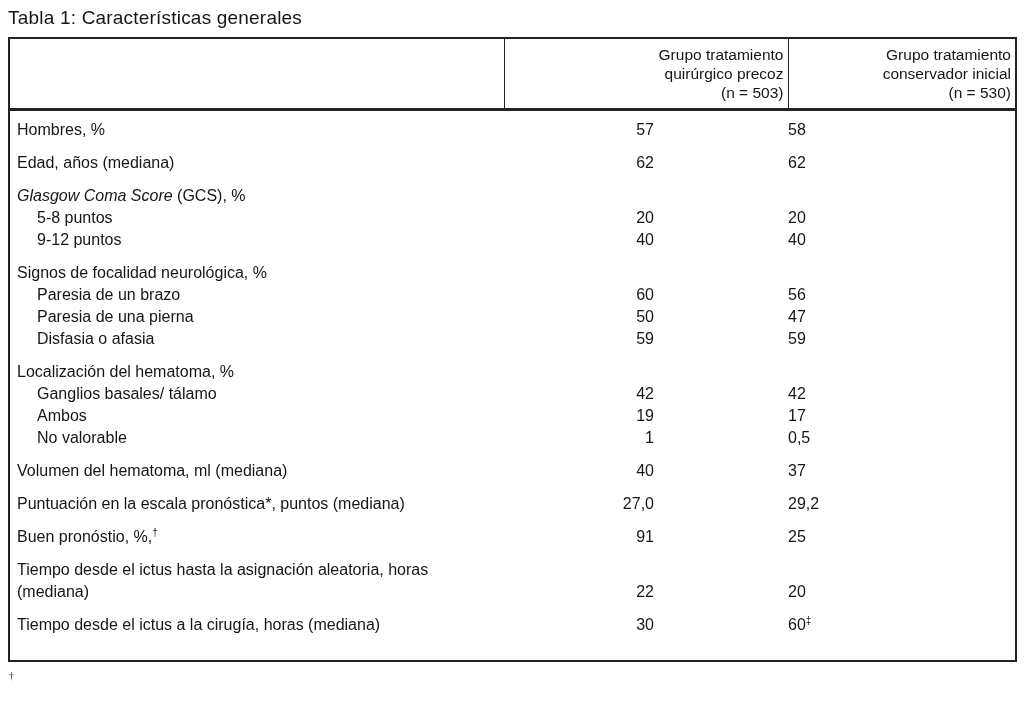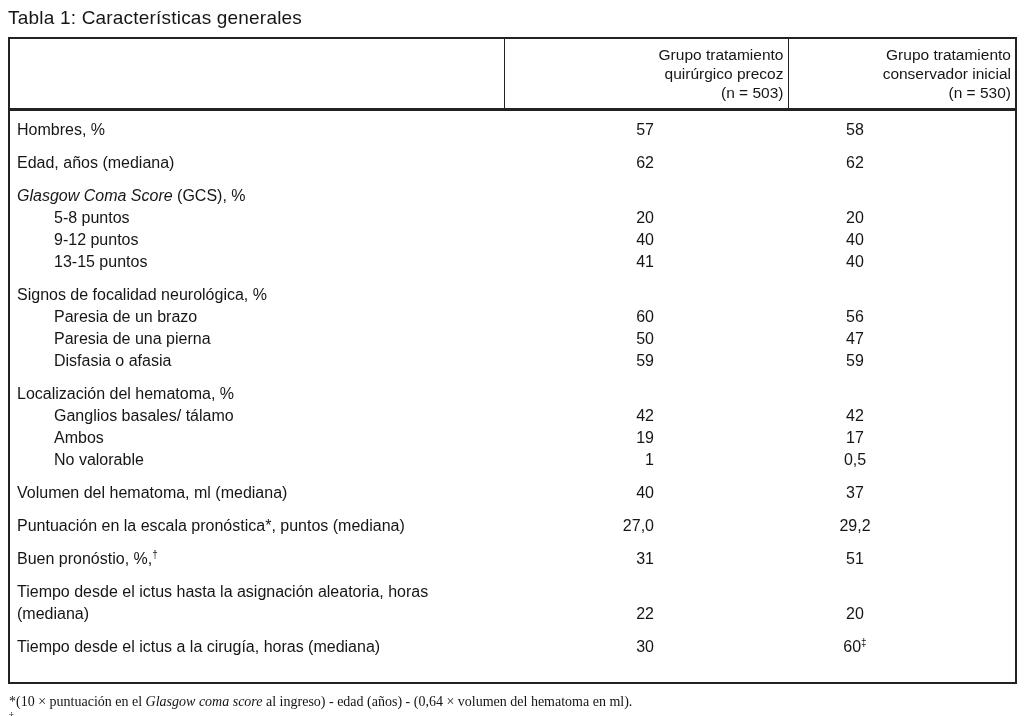--- a/index.html
+++ b/index.html
@@ -48,26 +48,26 @@
   thead td.hcell { border-left: 1.5px solid #222222; }
 
   tbody td {
     font-size: 16px;
     line-height: 22px;
     padding: 0;
     vertical-align: bottom;
     color: #161616;
   }
   tbody td.label { padding-left: 7px; }
-  tbody tr.sub td.label { padding-left: 44px; }
+  tbody tr.sub td.label { padding-left: 27px; }
   tbody tr.main td, tbody tr.group td { padding-top: 11px; }
   tbody tr.first td { padding-top: 8px; margin-left: 22px; }
   tbody tr.last td { padding-bottom: 24px; }
   tbody td.v1 { text-align: right; padding-right: 134px; }
-  tbody td.v2 { text-align: center; padding-right: 93px; }
+  tbody td.v2 { text-align: left; padding-right: 93px; }
 
   sup.sp {
     font-size: 10px;
     line-height: 0;
     vertical-align: baseline;
     position: relative;
     top: -6px;
   }
   i { font-style: italic; text-align: right; }
 
@@ -129,25 +129,20 @@
         <tr class="sub">
           <td class="label"><span>5-8 puntos</span></td>
           <td class="v1"><span>20</span></td>
           <td class="v2"><span>20</span></td>
         </tr>
         <tr class="sub">
           <td class="label"><span>9-12 puntos</span></td>
           <td class="v1"><span>40</span></td>
           <td class="v2"><span>40</span></td>
         </tr>
-        <tr class="sub">
-          <td class="label"><span>13-15 puntos</span></td>
-          <td class="v1"><span>41</span></td>
-          <td class="v2"><span>40</span></td>
-        </tr>
         <tr class="group">
           <td class="label"><span>Signos de focalidad neurológica, %</span></td>
           <td class="v1"></td>
           <td class="v2"></td>
         </tr>
         <tr class="sub">
           <td class="label"><span>Paresia de un brazo</span></td>
           <td class="v1"><span>60</span></td>
           <td class="v2"><span>56</span></td>
         </tr>
@@ -186,34 +181,33 @@
           <td class="v1"><span>40</span></td>
           <td class="v2"><span>37</span></td>
         </tr>
         <tr class="main">
           <td class="label"><span>Puntuación en la escala pronóstica*, puntos (mediana)</span></td>
           <td class="v1"><span>27,0</span></td>
           <td class="v2"><span>29,2</span></td>
         </tr>
         <tr class="main">
           <td class="label"><span>Buen pronóstio, %,</span><sup class="sp">†</sup></td>
-          <td class="v1"><span>31</span></td>
-          <td class="v2"><span>51</span></td>
+          <td class="v1"><span>91</span></td>
+          <td class="v2"><span>25</span></td>
         </tr>
         <tr class="main">
           <td class="label"><span>Tiempo desde el ictus hasta la asignación aleatoria, horas (mediana)</span></td>
           <td class="v1"><span>22</span></td>
           <td class="v2"><span>20</span></td>
         </tr>
         <tr class="main last">
           <td class="label"><span>Tiempo desde el ictus a la cirugía, horas (mediana)</span></td>
           <td class="v1"><span>30</span></td>
           <td class="v2"><span>60</span><sup class="sp">‡</sup></td>
         </tr>
       </tbody>
   </table>
 
   <div class="footnotes" id="footnotes">
-      <div class="footnote"><span>*(10 × puntuación en el </span><i>Glasgow coma score</i><span> al ingreso) - edad (años) - (0,64 × volumen del hematoma en ml).</span></div>
       <div class="footnote"><sup class="sp">†</sup></div>
     </div>
 
 </div>
 
 </body></html>

